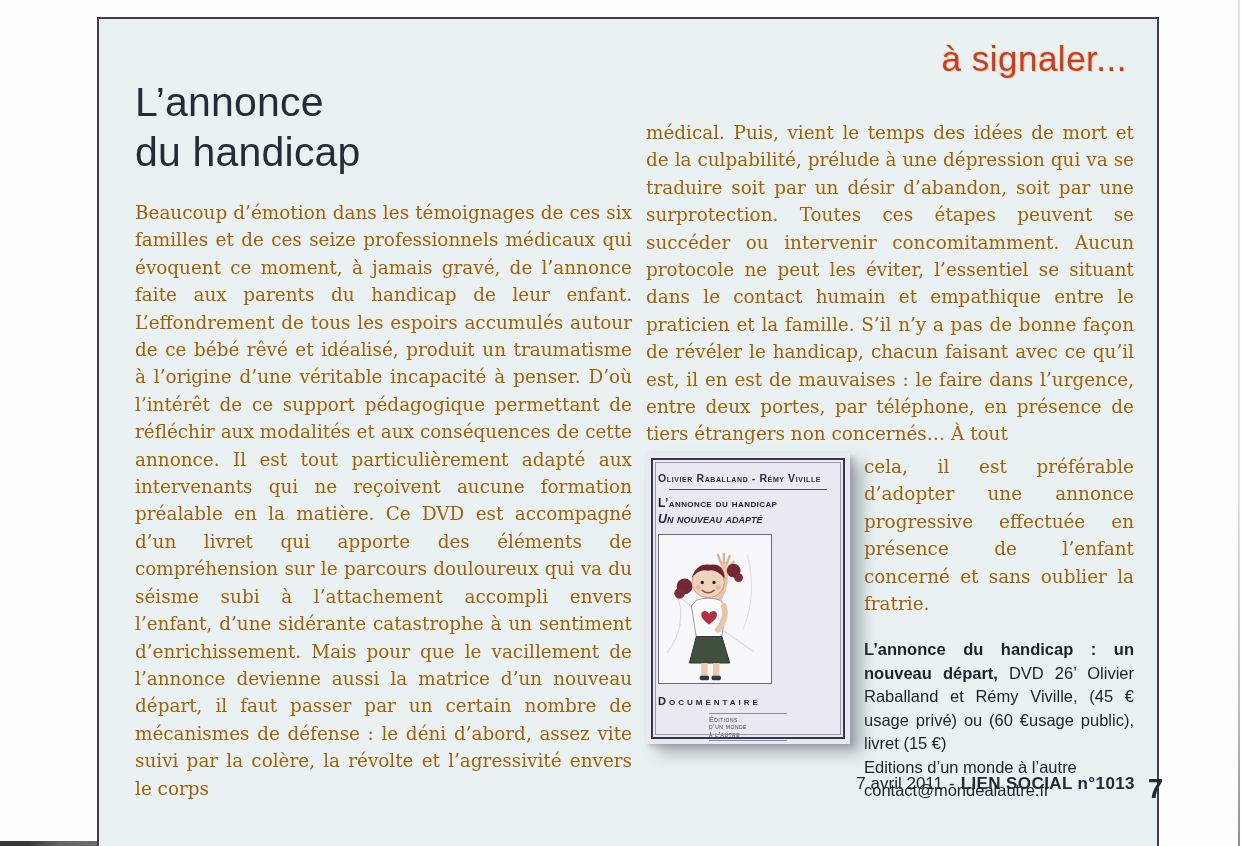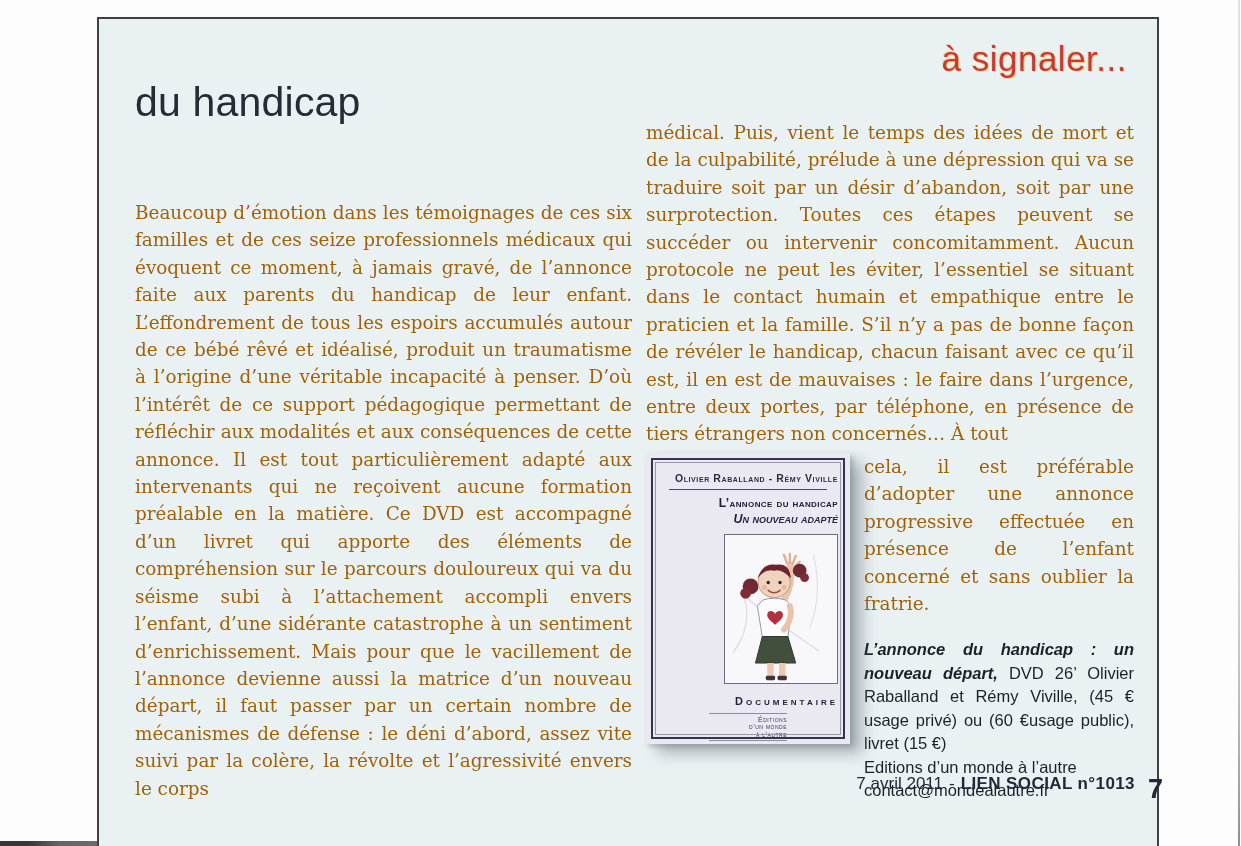--- a/index.html
+++ b/index.html
@@ -58,21 +58,21 @@
   .media-row { display:flex; gap:14px; margin-top:5px; align-items:flex-start; }
   .media-side { flex:1; min-width:0; }
 
   
   .dvd-cover {
     flex:none; width:204px; height:291px;
     background:#eae8f0;
     box-shadow:12px 9px 14px rgba(105,110,122,.48), 3px 3px 5px rgba(105,110,122,.35);
     position:relative;
     padding:14px 12px 0 12px;
-    text-align:right;
+    text-align:left;
     color:#26263e;
   }
   .cover-frame-outer { position:absolute; inset:5px; border:2px solid #34344e; pointer-events:none; }
   .cover-frame-inner { position:absolute; inset:9px; border:1px solid #9a98ac; pointer-events:none; }
   .cover-authors {
     margin-top:5px;
     font-variant:small-caps; font-weight:bold; font-size:10.5px;
     letter-spacing:.6px; color:#2c2c46;
   }
   .cover-rule { width:158px; height:1px; background:#4a4a64; margin:5px auto 6px auto; }
@@ -96,21 +96,21 @@
     margin:6px auto 0 auto; width:78px;
     font-variant:small-caps; font-size:7px; line-height:7.5px;
     color:#3c3c56; letter-spacing:.5px;
     border-top:1px solid #8c8ca2; border-bottom:1px solid #8c8ca2;
     padding:2px 0;
   }
 
   
   .caption { margin-top:21px; font-size:16.5px; line-height:23.5px; color:#1d2129; }
   .caption-main { text-align:justify; }
-  .cap-bold { font-weight:bold; font-style:italic; }
+  .cap-bold { font-weight:bold; }
 
   
   .footer {
     position:absolute; right:78px; top:774px;
     display:flex; align-items:flex-start; color:#232939;
   }
   .footer-date { font-size:17px; }
   .footer-sep { font-size:17px; margin:0 6px; }
   .footer-mag { font-size:17px; font-weight:bold; letter-spacing:.4px; }
   .footer-page { font-size:27px; font-weight:bold; margin-left:13px; }
@@ -120,20 +120,21 @@
 
 <div class="ghost-bleed"></div>
 <div class="artifact-bottom"></div>
 <div class="artifact-right"></div>
 
 <div class="panel">
 
   <div class="section-label">à signaler...</div>
 
   <h1 class="article-title">
+    <div style="font-weight:normal;">L’annonce</div>
     <div style="font-weight:normal;">du handicap</div>
   </h1>
 
   <div class="col-left">
     <p class="body-text">Beaucoup d’émotion dans les témoignages de ces six familles et de ces seize professionnels médicaux qui évoquent ce moment, à jamais gravé, de l’annonce faite aux parents du handicap de leur enfant. L’effondrement de tous les espoirs accumulés autour de ce bébé rêvé et idéalisé, produit un traumatisme à l’origine d’une véritable incapacité à penser. D’où l’intérêt de ce support pédagogique permettant de réfléchir aux modalités et aux conséquences de cette annonce. Il est tout particulièrement adapté aux intervenants qui ne reçoivent aucune formation préalable en la matière. Ce DVD est accompagné d’un livret qui apporte des éléments de compréhension sur le parcours douloureux qui va du séisme subi à l’attachement accompli envers l’enfant, d’une sidérante catastrophe à un sentiment d’enrichissement. Mais pour que le vacillement de l’annonce devienne aussi la matrice d’un nouveau départ, il faut passer par un certain nombre de mécanismes de défense : le déni d’abord, assez vite suivi par la colère, la révolte et l’agressivité envers le corps</p>
   </div>
 
   <div class="col-right">
     <p class="body-text">médical. Puis, vient le temps des idées de mort et de la culpabilité, prélude à une dépression qui va se traduire soit par un désir d’abandon, soit par une surprotection. Toutes ces étapes peuvent se succéder ou intervenir concomitamment. Aucun protocole ne peut les éviter, l’essentiel se situant dans le contact humain et empathique entre le praticien et la famille. S’il n’y a pas de bonne façon de révéler le handicap, chacun faisant avec ce qu’il est, il en est de mauvaises : le faire dans l’urgence, entre deux portes, par téléphone, en présence de tiers étrangers non concernés… À tout</p>
 

